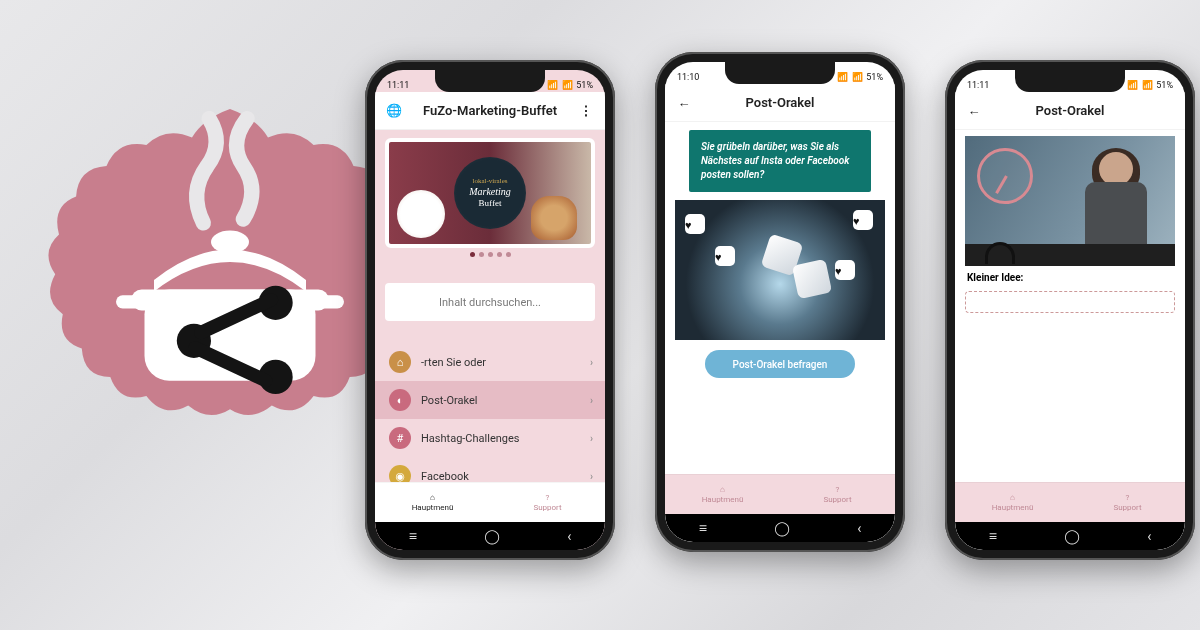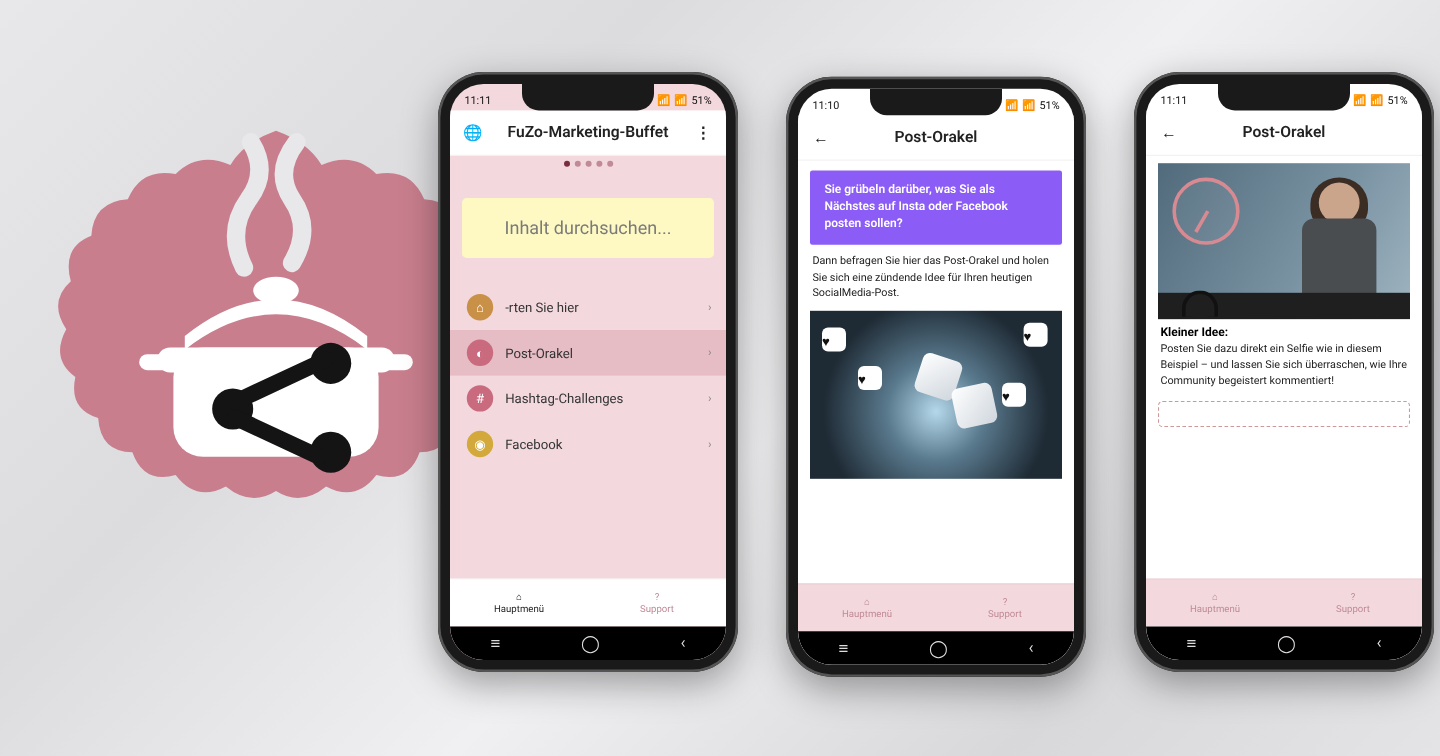--- a/index.html
+++ b/index.html
@@ -15,21 +15,21 @@
   }
   .badge svg { width:100%; height:100%; }
   
   .phone {
     position:absolute; width:250px; height:500px;
     border-radius:38px; background:#1a1a1a;
     box-shadow: 0 10px 30px rgba(0,0,0,.35), inset 0 0 0 2px #555;
     padding:10px;
   }
   .phone1{ left:365px; top:60px;}
-  .phone2{ left:655px; top:64px;}
+  .phone2{ left:655px; top:52px;}
   .phone3{ left:945px; top:60px;}
   .screen{
     width:100%; height:100%; background:#f3d9de;
     border-radius:28px; overflow:hidden; position:relative;
     display:flex; flex-direction:column;justify-content:space-between;
   }
   .screen.white{ background:#fff;}
   .notch{
     position:absolute; top:0; left:50%; transform:translateX(-50%);
     width:110px; height:22px; background:#1a1a1a;
@@ -67,23 +67,23 @@
   }
   .hero .badge-sm .l1{color:#cfa851;font-size:7px;}
   .hero .badge-sm .l2{color:#fff;font-size:10px;font-style:italic;}
   .hero .badge-sm .l3{color:#fff;font-size:9px;}
   .hero::before{content:"";position:absolute;left:8px;bottom:6px;width:48px;height:48px;border-radius:50%;background:radial-gradient(circle,#fff 60%,#e8d9cf 100%);}
   .hero::after{content:"";position:absolute;right:14px;bottom:4px;width:46px;height:44px;background:radial-gradient(ellipse,#d6a46a 40%,#a65a2e 100%);border-radius:40% 40% 30% 30%;}
   .dots{display:flex;justify-content:center;gap:4px;margin:4px 0;}
   .dots span{width:5px;height:5px;border-radius:50%;background:#c08a96;}
   .dots span.active{background:#7a2d3c;}
   .searchbox{
-    margin:26px 10px 6px 10px; height:50px; background:#fef9c3;
+    margin:26px 10px 6px 10px; height:38px; background:#ffffff;
     border-radius:4px; display:flex;align-items:center;justify-content:center;
-    font-size:15px;color:#7a7a7a;
+    font-size:11px;color:#7a7a7a;
   }
   .menu{margin:22px 0 0 0;}
   .menu-item{
     height:38px; display:flex;align-items:center;gap:10px;
     padding:0 14px; font-size:11px; color:#333;
     position:relative;
   }
   .menu-item.active{background:#e6bcc5;}
   .menu-item .micon{
     width:22px;height:22px;border-radius:50%;
@@ -103,23 +103,24 @@
     flex:1;display:flex;flex-direction:column;align-items:center;justify-content:center;
     font-size:8px;color:#c08a96;gap:1px;
   }
   .bottomnav .bn.active{color:#222;}
   .sysnav{
     height:28px;background:#000;display:flex;align-items:center;justify-content:space-around;
     color:#ddd;font-size:14px;border-bottom-left-radius:28px;border-bottom-right-radius:28px;
   }
   
   .darkcard{
-    margin:8px 10px;background:#8b5cf6;color:#fff;
+    margin:8px 24px;background:#0f766e;color:#fff;
     padding:10px 12px;font-size:10px;line-height:1.4;border-radius:2px;
     font-weight:600;
+    font-style:italic;
   }
   .bodytext{
     margin:4px 12px 6px 12px;font-size:9px;line-height:1.5;color:#222;
   }
   .cta-head{
     margin:10px 10px 0 10px;height:30px;background:#e7e7e9;
     display:flex;align-items:center;justify-content:center;
     font-size:11px;color:#333;font-weight:500;
   }
   .oracle-img{
@@ -202,34 +203,41 @@
           <span>📶</span>
           <span>51%</span>
         </span>
     </div>
     <div class="appbar">
       <span class="icon">🌐</span>
       <span class="title">FuZo-Marketing-Buffet</span>
       <span class="icon">⋮</span>
     </div>
     <div class="content">
+      <div class="hero">
+        <div class="badge-sm">
+          <div class="l1">lokal-virales</div>
+          <div class="l2">Marketing</div>
+          <div class="l3">Buffet</div>
+        </div>
+      </div>
       <div class="dots">
         <span class="active"></span>
           <span></span>
           <span></span>
           <span></span>
           <span></span>
       </div>
       <div class="searchbox">
         <span>Inhalt durchsuchen...</span>
       </div>
       <div class="menu">
         <div class="menu-item">
           <span class="micon bi-home">⌂</span>
-          <span>-rten Sie hier</span>
+          <span>-rten Sie oder</span>
           <span class="chev">›</span>
         </div>
         <div class="menu-item active">
           <span class="micon bi-oracle">◐</span>
           <span>Post-Orakel</span>
           <span class="chev">›</span>
         </div>
         <div class="menu-item">
           <span class="micon bi-hash">#</span>
           <span>Hashtag-Challenges</span>
@@ -271,29 +279,31 @@
           <span>51%</span>
         </span>
     </div>
     <div class="appbar">
       <span class="icon">←</span>
       <span class="title">Post-Orakel</span>
       <span class="icon"></span>
     </div>
     <div class="content">
       <div class="darkcard">Sie grübeln darüber, was Sie als Nächstes auf Insta oder Facebook posten sollen?</div>
-      <div class="bodytext">Dann befragen Sie hier das Post-Orakel und holen Sie sich eine zündende Idee für Ihren heutigen SocialMedia-Post.</div>
       <div class="oracle-img">
         <div class="heart" style="left:10px;top:14px;position:absolute;"></div>
         <div class="heart" style="left:40px;top:46px;position:absolute;"></div>
         <div class="heart" style="right:12px;top:10px;position:absolute;"></div>
         <div class="heart" style="right:30px;top:60px;position:absolute;"></div>
         <div class="die" style="position:absolute;left:90px;top:38px;"></div>
         <div class="die" style="position:absolute;left:120px;top:62px;transform:rotate(-12deg);"></div>
       </div>
+      <div class="pillbtn">
+        <span>Post-Orakel befragen</span>
+      </div>
     </div>
     <div class="bottomnav" style="background:#f3d9de">
       <div class="bn">
         <span>⌂</span>
         <span>Hauptmenü</span>
       </div>
       <div class="bn">
         <span>?</span>
         <span>Support</span>
       </div>
@@ -327,21 +337,20 @@
         <div class="clock"></div>
         <div class="woman">
           <div class="hair"></div>
             <div class="head"></div>
             <div class="body"></div>
         </div>
         <div class="desk"></div>
         <div class="headphones"></div>
       </div>
       <div class="tiphead">Kleiner Idee:</div>
-      <div class="bodytext" style="margin-top:0">Posten Sie dazu direkt ein Selfie wie in diesem Beispiel – und lassen Sie sich überraschen, wie Ihre Community begeistert kommentiert!</div>
       <div class="dashedcard"></div>
     </div>
     <div class="bottomnav" style="background:#f3d9de">
       <div class="bn">
         <span>⌂</span>
         <span>Hauptmenü</span>
       </div>
       <div class="bn">
         <span>?</span>
         <span>Support</span>

